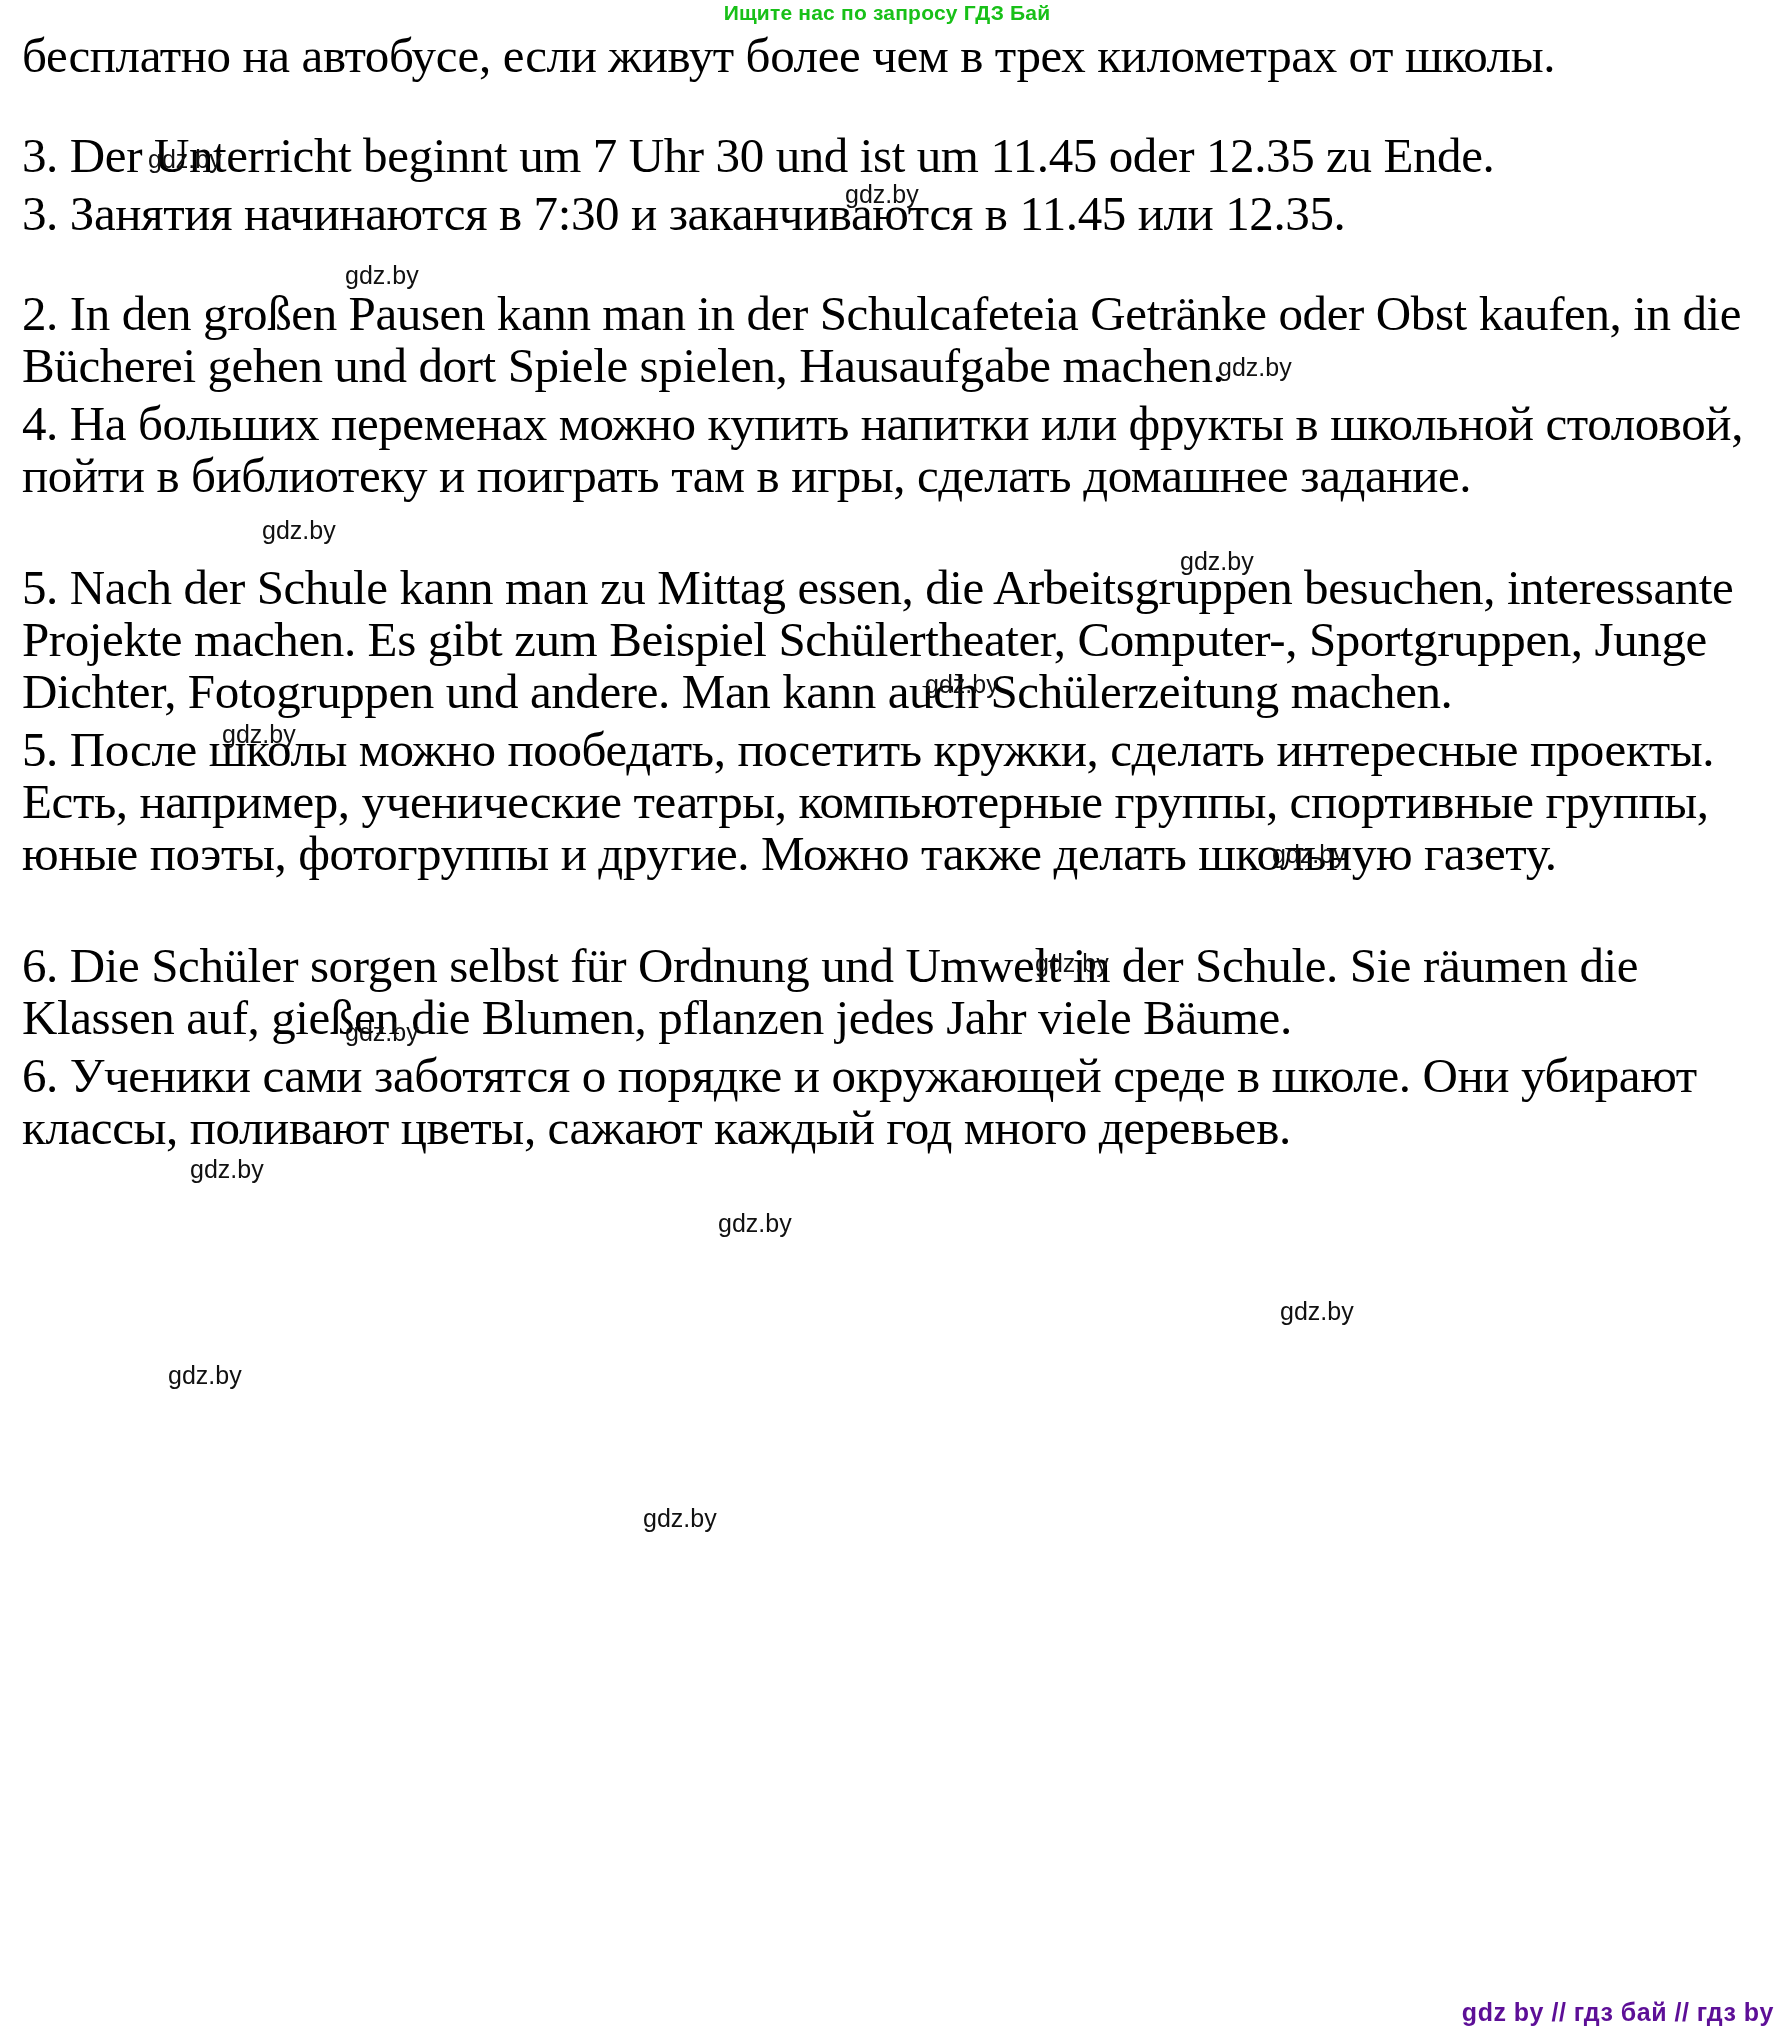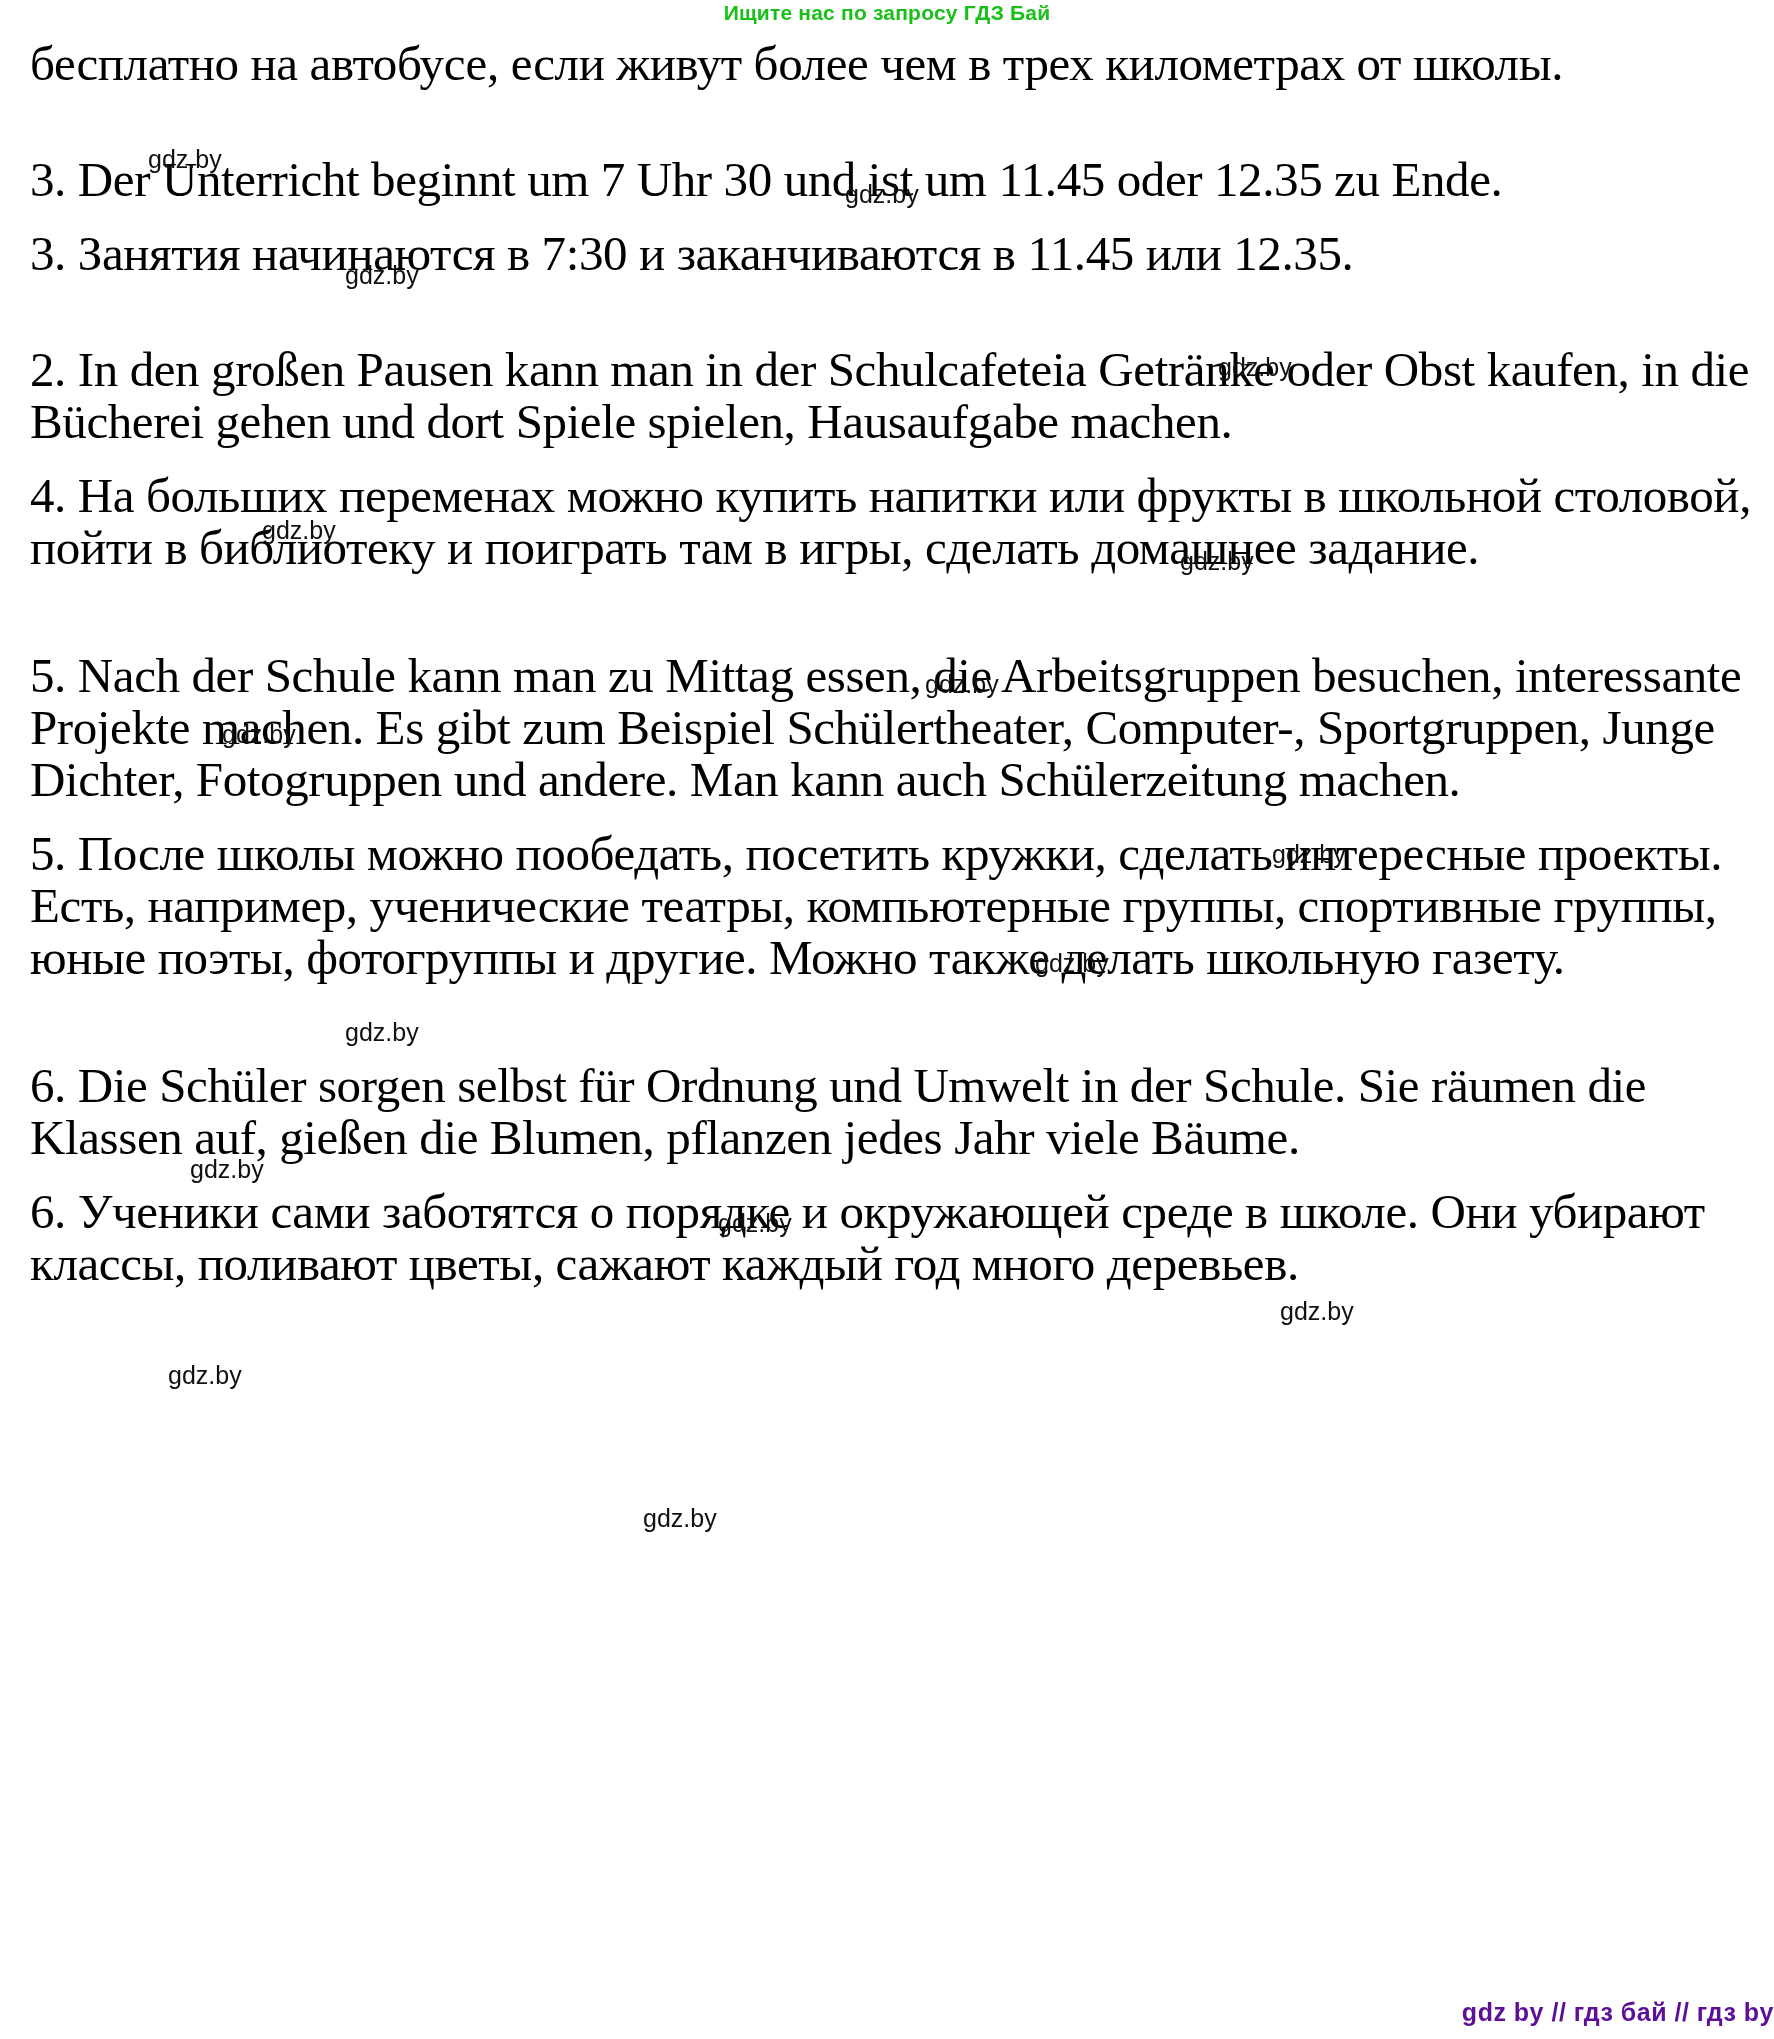--- a/index.html
+++ b/index.html
@@ -48,21 +48,21 @@
   .doc {
     position: absolute;
     top: 30px;
     left: 22px;
     width: 1740px;
   }
   .para {
     font-size: 49px;
     line-height: 52px;
     color: #000000;
-    margin: 8px;
+    margin: 0;
     letter-spacing: -0.4px;
     font-stretch: condensed;
     transform-origin: left top;
   }
   .para.ru { }
   .para.de { }
   .gap-sm { height: 6px; }
   .gap-md { height: 48px; }
   .gap-lg { height: 60px; }
 

